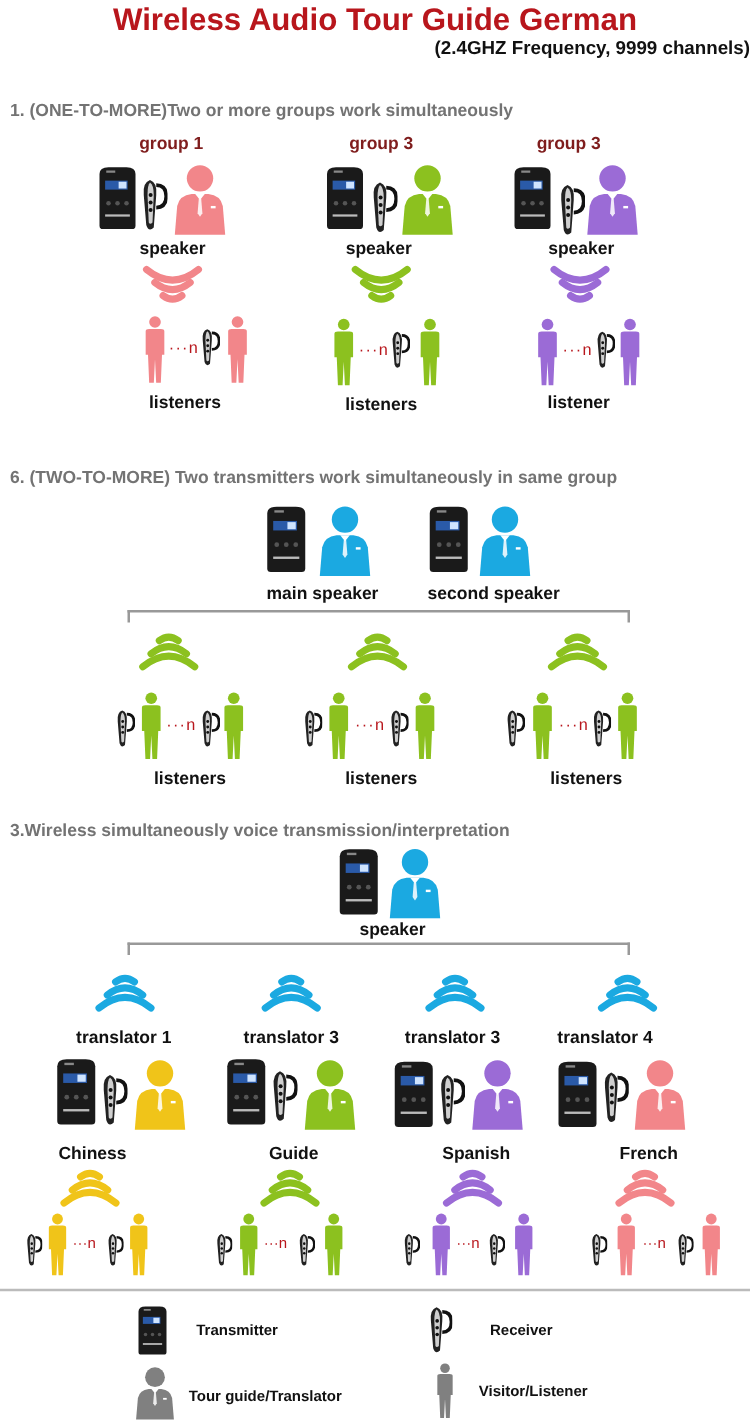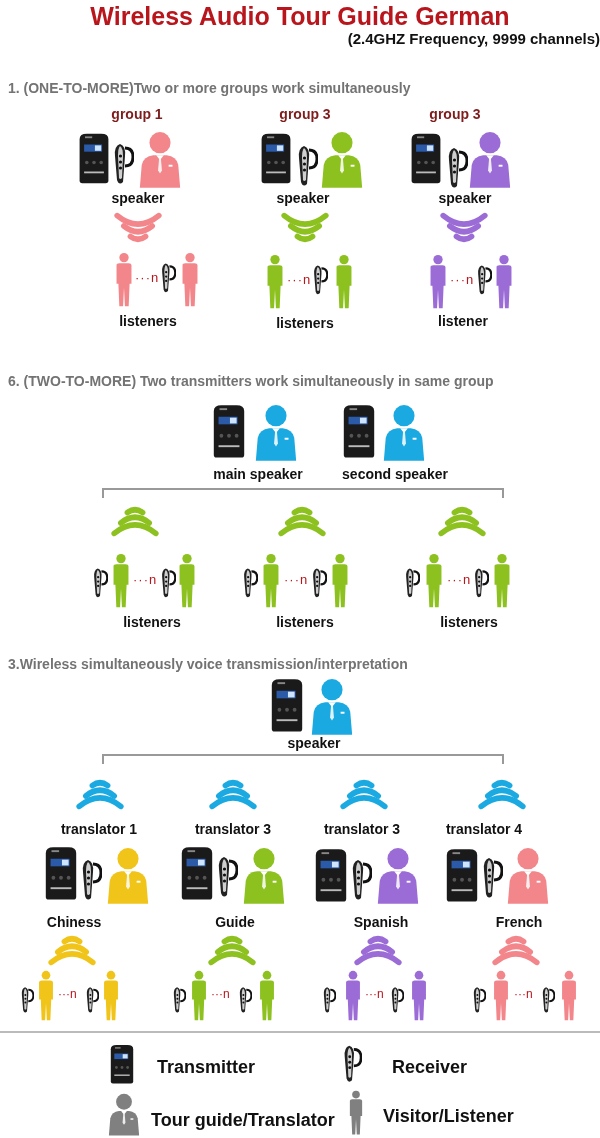--- a/index.html
+++ b/index.html
@@ -5,21 +5,21 @@
   html,body{margin:0;padding:0;background:#fff;}
   body{width:600px;height:1138px;position:relative;overflow:hidden;font-family:"Liberation Sans","DejaVu Sans",sans-serif;color:#111;}
   .abs{position:absolute;}
   .title{left:0;width:600px;top:2px;text-align:center;font-size:25px;font-weight:bold;color:#b8161c;}
   .subtitle{left:0;width:600px;top:30px;text-align:right;font-size:15px;font-weight:bold;color:#111;}
   .sec{font-size:14px;font-weight:bold;color:#737373;left:8px;}
   .lbl{font-size:14px;font-weight:bold;color:#111;text-align:center;width:140px;margin-left:-70px;}
   .glbl{font-size:14px;font-weight:bold;color:#7f1d1d;text-align:center;width:120px;margin-left:-60px;}
   .bracket{border:2px solid #999;border-bottom:none;height:8px;}
   .hr{left:0;width:600px;height:2px;background:#bbb;}
-  .leg{font-size:18px;font-weight:bold;color:#111;}
+  .leg{font-size:12px;font-weight:bold;color:#111;}
   svg{display:block;}
 </style>
 </head>
 <body>
 
 <svg width="0" height="0" style="position:absolute">
   <defs>
     <symbol id="tx" viewBox="0 0 40 58">
       <path d="M4 8 Q4 2 12 2 L28 2 Q36 2 36 8 L36 54 Q36 57 33 57 L7 57 Q4 57 4 54 Z" fill="#1a1a1a"></path>
       <rect x="10" y="5" width="8" height="2" fill="#888"></rect>

